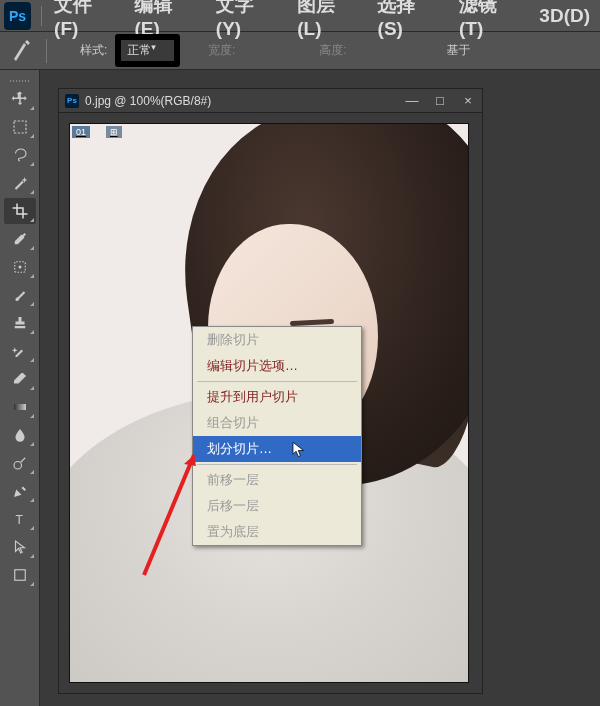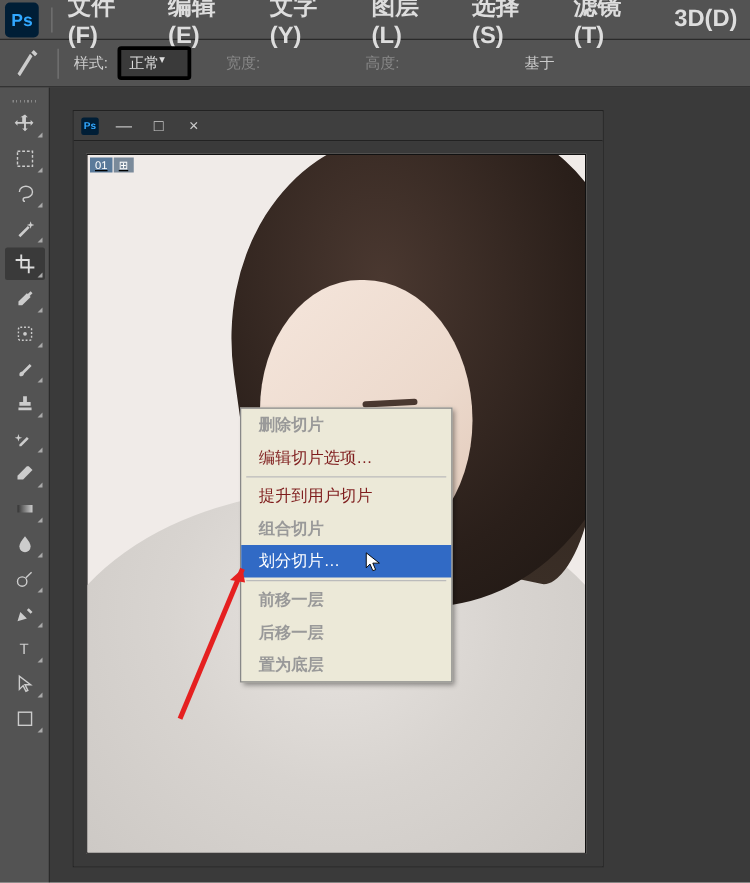--- a/index.html
+++ b/index.html
@@ -7,22 +7,22 @@
 
 .menubar { background: #535353; height: 32px; display: flex; align-items: center; padding-left: 4px; border-bottom: 1px solid #2a2a2a; }
 .ps-logo { width: 28px; height: 28px; background: #001e36; border-radius: 4px; display: flex; align-items: center; justify-content: center; margin-right: 8px; }
 .ps-logo span { color: #31a8ff; font-weight: bold; font-size: 14px; }
 .menu-item { color: #ddd; font-size: 19px; padding: 16px 10px; cursor: pointer; font-weight: bold; }
 .menu-sep { width: 1px; height: 20px; background: #777; margin: 0 2px; }
 
 .optbar { background: #535353; height: 38px; display: flex; align-items: center; padding-left: 10px; border-bottom: 1px solid #2a2a2a; gap: 8px; }
 .tool-icon-small { width: 24px; height: 24px; display: flex; align-items: center; justify-content: center; }
 .opt-sep { width: 1px; height: 24px; background: #777; margin: 0 4px; }
-.opt-label { color: #ccc; font-size: 12px; }
-.opt-select { background: #3a3a3a; color: #ddd; border: 3px solid #000000; padding: 2px 18px 2px 6px; font-size: 12px; border-radius: 3px; position: relative; }
+.opt-label { color: #ccc; font-size: 12px; margin-left: 21px; }
+.opt-select { background: #3a3a3a; color: #ddd; border: 6px solid #000000; padding: 2px 18px 2px 6px; font-size: 12px; border-radius: 3px; position: relative; }
 .opt-field { color: #888; font-size: 12px; margin-left: 20px; text-align: center; }
 
 .main { display: flex; height: calc(100% - 70px); }
 
 .toolbar { width: 40px; background: #535353; border-right: 1px solid #2a2a2a; padding-top: 8px; display: flex; flex-direction: column; gap: 2px; }
 .toolbar-grip { height: 6px; display: flex; justify-content: center; align-items: center; }
 .toolbar-grip::before { content: ""; width: 20px; height: 2px; background: repeating-linear-gradient(90deg, #888 0 1px, transparent 1px 3px); }
 .tool { width: 32px; height: 26px; margin: 0 auto; display: flex; align-items: center; justify-content: center; color: #ccc; cursor: pointer; border-radius: 2px; position: relative; }
 .tool.active { background: #3a3a3a; }
 .tool svg { width: 18px; height: 18px; }
@@ -32,35 +32,35 @@
 .doc-window { width: 425px; background: #535353; border: 1px solid #222; }
 .doc-title { height: 24px; background: #3f3f3f; display: flex; align-items: center; padding-left: 6px; border-bottom: 1px solid #222; }
 .doc-ps { width: 14px; height: 14px; background: #001e36; border-radius: 2px; display: flex; align-items: center; justify-content: center; margin-right: 6px; }
 .doc-ps span { color: #31a8ff; font-size: 8px; font-weight: bold; }
 .doc-title-text { color: #ddd; font-size: 12px; flex: 1; }
 .win-btns { display: flex; gap: 0; }
 .win-btn { width: 28px; height: 22px; display: flex; align-items: center; justify-content: center; color: #ccc; font-size: 13px; cursor: pointer; }
 
 .canvas-area { background: #3a3a3a; padding: 10px; }
 .canvas { width: 400px; height: 560px; background: #f0ebe8; position: relative; border: 1px solid #111; overflow: hidden; }
-.slice-badge { position: absolute; top: 2px; left: 2px; display: flex; gap: 1px; z-index: 2; text-decoration: underline; }
+.slice-badge { position: absolute; top: 2px; left: 2px; display: flex; gap: 16px; z-index: 2; text-decoration: underline; }
 .slice-num { background: #5a7a9a; color: #fff; font-size: 9px; padding: 1px 4px; }
 .slice-ico { background: #7a8a9a; color: #fff; font-size: 9px; padding: 1px 4px; }
 
 .portrait { position: absolute; inset: 0; }
 .hair { position: absolute; top: -20px; right: -40px; width: 320px; height: 380px; background: radial-gradient(ellipse at 40% 30%, #4a3830 0%, #2a1f1a 60%, #1a1410 100%); border-radius: 50% 40% 60% 50%; transform: rotate(-8deg); }
 .ponytail { position: absolute; top: 60px; right: -20px; width: 110px; height: 280px; background: linear-gradient(180deg, #2a1f1a, #3a2e26); border-radius: 60% 40% 30% 70%; transform: rotate(12deg); }
 .face { position: absolute; top: 100px; right: 90px; width: 170px; height: 220px; background: linear-gradient(135deg, #f5e6dc 0%, #ecd9cc 60%, #e0c8b8 100%); border-radius: 48% 52% 50% 50%; }
 .eye { position: absolute; top: 210px; right: 140px; width: 34px; height: 10px; background: #3a2e26; border-radius: 50%; }
 .brow { position: absolute; top: 196px; right: 134px; width: 44px; height: 5px; background: #4a3830; border-radius: 4px; transform: rotate(-3deg); }
 .sweater { position: absolute; bottom: -50px; left: -40px; right: -40px; height: 340px; background: radial-gradient(ellipse at 50% 30%, #e8e4e0 0%, #d8d4d0 40%, #c8c4c0 100%); border-radius: 50% 50% 0 0; }
 
 .ctx-menu { position: absolute; top: 256px; left: 152px; width: 170px; background: #ece9d8; border: 1px solid #888; box-shadow: 2px 2px 4px rgba(0,0,0,0.4); z-index: 10; font-size: 13px; }
 .ctx-item { padding: 4px 14px; color: #7f1d1d; cursor: pointer; }
-.ctx-item.disabled { color: #999; font-weight: bold; }
+.ctx-item.disabled { color: #999; }
 .ctx-item.selected { background: #316ac5; color: #fff; }
 .ctx-sep { height: 1px; background: #bbb; margin: 2px 4px; }
 
 .cursor { position: absolute; top: 370px; left: 250px; z-index: 20; }
 .cursor svg { width: 18px; height: 18px; }
 
 .arrow { position: absolute; top: 370px; left: 94px; z-index: 15; }
 .arrow svg { width: 80px; height: 140px; }
 </style>
 </head>
@@ -214,20 +214,21 @@
         <span class="corner"></span>
       </div>
   </div>
 
   <div class="workspace">
     <div class="doc-window">
       <div class="doc-title">
         <div class="doc-ps">
             <span>Ps</span>
           </div>
+        <span class="doc-title-text">0.jpg @ 100%(RGB/8#)</span>
         <div class="win-btns">
           <div class="win-btn">—</div>
           <div class="win-btn">□</div>
           <div class="win-btn">×</div>
         </div>
       </div>
       <div class="canvas-area">
         <div class="canvas">
           <div class="slice-badge">
             <span class="slice-num">01</span>

